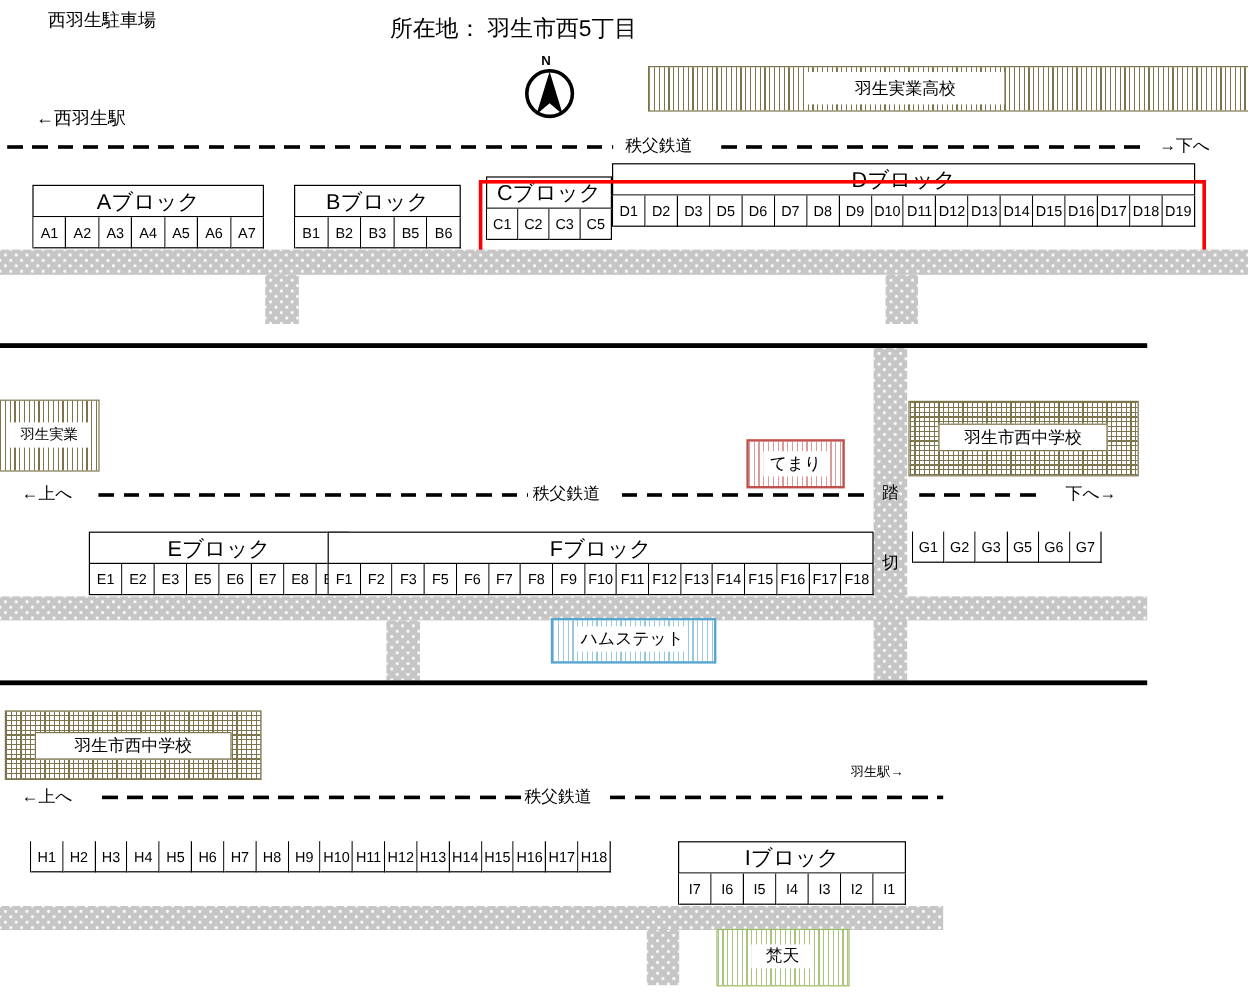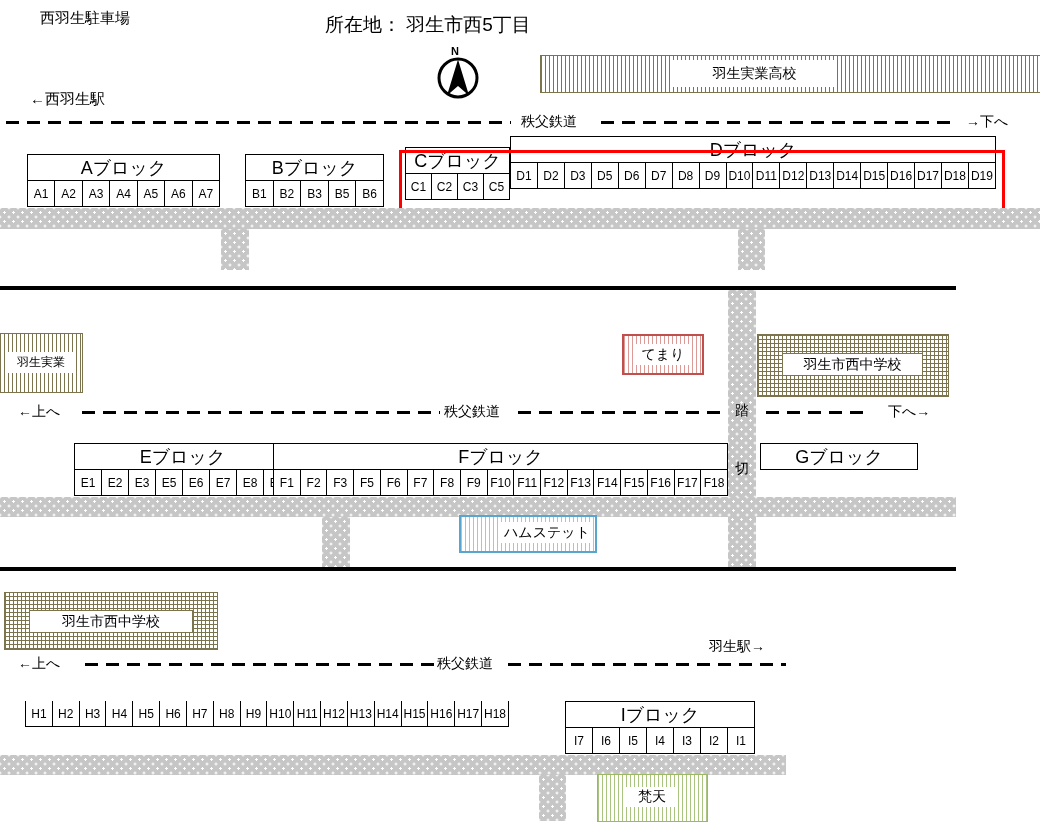--- a/index.html
+++ b/index.html
@@ -15,21 +15,21 @@
   .road{position:absolute;background-color:#c6c6c6;
     background-image:radial-gradient(#ffffff 1px,rgba(0,0,0,0) 1.4px),radial-gradient(#ffffff 1px,rgba(0,0,0,0) 1.4px);
     background-size:9px 9px;background-position:0 0,4.5px 4.5px;}
 
   
   .boundary{position:absolute;height:4px;background:#000;}
 
   
   .stripe-olive{background-color:#fff;background-image:repeating-linear-gradient(90deg,#7c744c 0 1px,rgba(0,0,0,0) 1px 4px);border:1px solid #7c744c;}
   .cross-olive{background-color:#fff;background-image:repeating-linear-gradient(90deg,#7c744c 0 1px,rgba(0,0,0,0) 1px 4px),repeating-linear-gradient(0deg,#7c744c 0 1px,rgba(0,0,0,0) 1px 4px);border:1px solid #7c744c;}
-  .stripe-red{background-color:#fff;background-image:repeating-linear-gradient(90deg,#dc9a97 0 1px,rgba(0,0,0,0) 1px 4px);border:2px solid #c0504d;}
+  .stripe-red{background-color:#fff;background-image:repeating-linear-gradient(90deg,#dc9a97 0 1px,rgba(0,0,0,0) 1px 4px);border:2px solid #c0504d;margin-top:32px;}
   .stripe-blue{background-color:#fff;background-image:repeating-linear-gradient(90deg,#9cc9e2 0 1px,rgba(0,0,0,0) 1px 4px);border:2px solid #58a6cf;}
   .stripe-green{background-color:#fff;background-image:repeating-linear-gradient(90deg,#a9c47f 0 1px,rgba(0,0,0,0) 1px 4px);border:1px solid #9bb963;}
 
   .lm-label{position:absolute;background:#fff;display:flex;align-items:center;justify-content:center;font-size:14px;white-space:nowrap;}
 
   
   .block{position:absolute;}
   .block-header{height:25px;border:1px solid #000;background:#fff;display:flex;align-items:center;justify-content:center;font-size:18px;}
   .block-cells{display:flex;border-left:1px solid #000;}
   .cell{flex:1;height:25px;border-right:1px solid #000;border-bottom:1px solid #000;background:#fff;
@@ -179,41 +179,48 @@
         <div class="cell">F12</div>
         <div class="cell">F13</div>
         <div class="cell">F14</div>
         <div class="cell">F15</div>
         <div class="cell">F16</div>
         <div class="cell">F17</div>
         <div class="cell">F18</div>
       </div>
     </div>
   <div class="block" style="left:760px;top:443px;width:158px;">
-      <div class="block-header">Gブロック</div>
+      <div class="block-cells">
+        <div class="cell">G1</div>
+        <div class="cell">G2</div>
+        <div class="cell">G3</div>
+        <div class="cell">G5</div>
+        <div class="cell">G6</div>
+        <div class="cell">G7</div>
+      </div>
     </div>
 
   <div class="road" style="left:0;top:497px;width:956px;height:20px;"></div>
   <div class="road" style="left:322px;top:517px;width:28px;height:50px;"></div>
 
   <div class="abs stripe-blue" style="left:459px;top:515px;width:134px;height:34px;">
-    <div class="lm-label" style="left:20px;top:5px;width:92px;height:21px;margin-left:20px;">ハムステット</div>
+    <div class="lm-label" style="left:20px;top:5px;width:92px;height:21px;">ハムステット</div>
   </div>
 
   <div class="boundary" style="left:0;top:567px;width:956px;"></div>
 
   <div class="abs cross-olive" style="left:4px;top:592px;width:212px;height:56px;">
     <div class="lm-label" style="left:24px;top:17px;width:162px;height:21px;border:1px solid #7c744c;">羽生市西中学校</div>
   </div>
 
   <div class="txt" style="left:18px;top:655px;font-size:14px;">←上へ</div>
   <div class="dash" style="left:85px;top:663px;width:350px;"></div>
   <div class="txt" style="left:437px;top:655px;font-size:14px;">秩父鉄道</div>
   <div class="dash" style="left:508px;top:663px;width:278px;"></div>
-  <div class="txt" style="left:709px;top:638px;font-size:14px;">羽生駅→</div>
+  <div class="txt" style="left:709px;top:638px;font-size:11px;">羽生駅→</div>
 
   <div class="block" style="left:25px;top:701px;width:484px;">
       <div class="block-cells">
         <div class="cell">H1</div>
         <div class="cell">H2</div>
         <div class="cell">H3</div>
         <div class="cell">H4</div>
         <div class="cell">H5</div>
         <div class="cell">H6</div>
         <div class="cell">H7</div>

